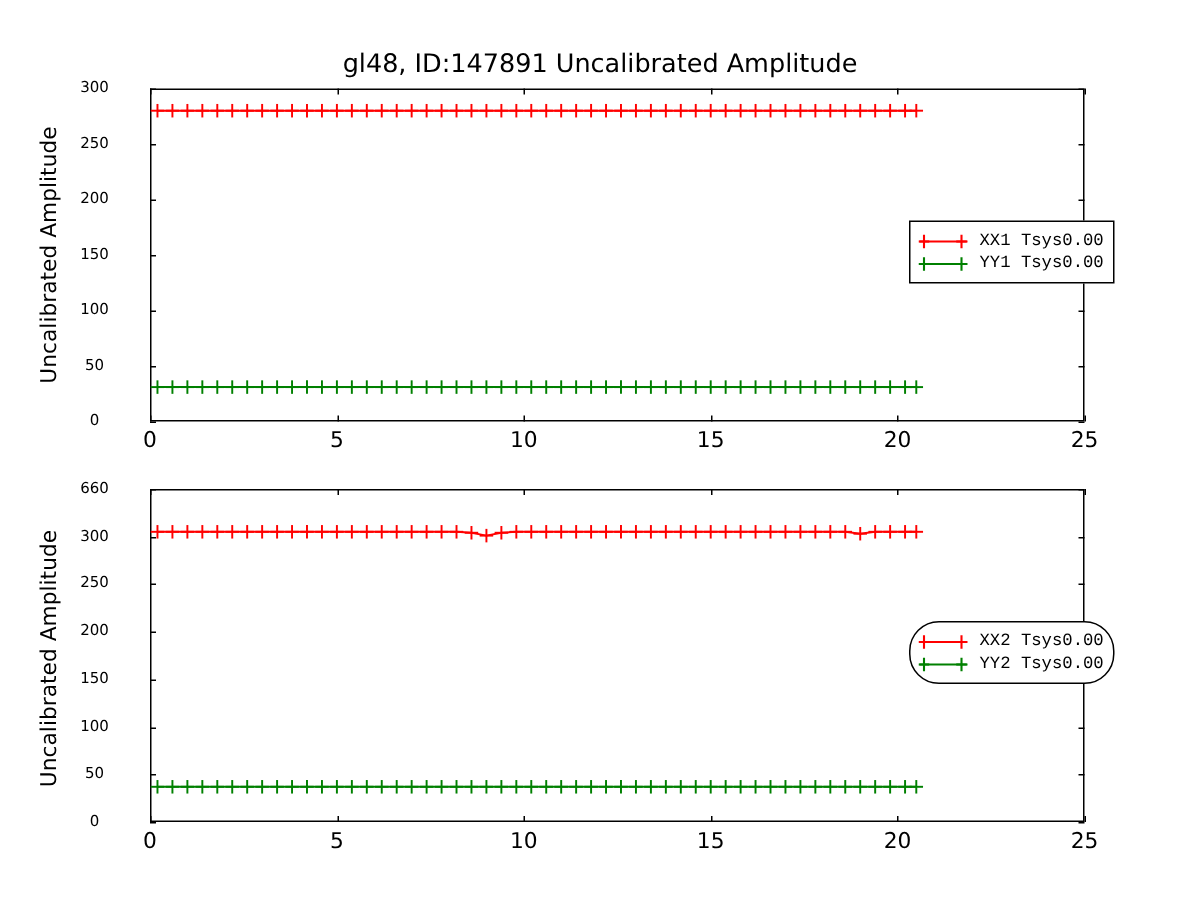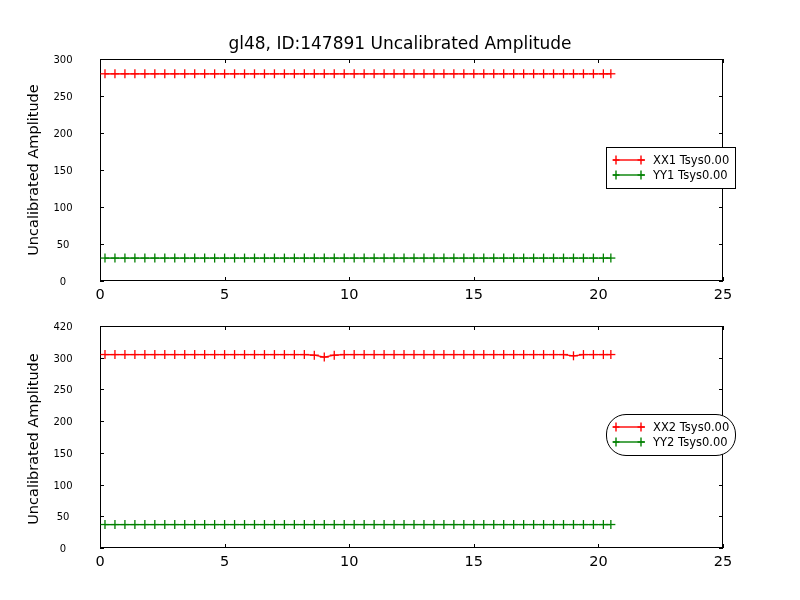--- a/index.html
+++ b/index.html
@@ -88,22 +88,23 @@
   }
   .legend-box {
     position: absolute;
     box-sizing: border-box;
     border: 1px solid #000000;
     background: #ffffff;
     padding: 5px 6px 5px 5px;
   }
   .legend-row {
     display: flex;
-    align-items: flex-start;
+    align-items: flex-end;
     height: 15px;
+    font-family: Liberation Mono, monospace;
   }
   .legend-sample {
     width: 34px;
     height: 14px;
     flex: 0 0 34px;
     margin-right: 7px;
   }
   .legend-text {
     font-size: 11.5px;
     color: #000000;
@@ -646,21 +647,21 @@
       <div class="ytick-label" style="left: 34px; top: 484.571px; width: 58px;">100</div>
       <div class="tick-mark ytick-mark" style="left: 100px; top: 453px;"></div>
       <div class="ytick-label" style="left: 34px; top: 452.857px; width: 58px;">150</div>
       <div class="tick-mark ytick-mark" style="left: 100px; top: 421px;"></div>
       <div class="ytick-label" style="left: 34px; top: 421.143px; width: 58px;">200</div>
       <div class="tick-mark ytick-mark" style="left: 100px; top: 389px;"></div>
       <div class="ytick-label" style="left: 34px; top: 389.429px; width: 58px;">250</div>
       <div class="tick-mark ytick-mark" style="left: 100px; top: 358px;"></div>
       <div class="ytick-label" style="left: 34px; top: 357.714px; width: 58px;">300</div>
       <div class="tick-mark ytick-mark" style="left: 100px; top: 326px;"></div>
-      <div class="ytick-label" style="left: 34px; top: 326px; width: 58px;">420</div>
+      <div class="ytick-label" style="left: 34px; top: 326px; width: 58px;">660</div>
       <div class="tick-mark xtick-mark" style="left: 100px; top: 544px;"></div>
       <div class="tick-mark xtick-mark" style="left: 100px; top: 326px;"></div>
       <div class="xtick-label" style="left: 100px; top: 553px;">0</div>
       <div class="tick-mark xtick-mark" style="left: 225px; top: 544px;"></div>
       <div class="tick-mark xtick-mark" style="left: 225px; top: 326px;"></div>
       <div class="xtick-label" style="left: 224.6px; top: 553px;">5</div>
       <div class="tick-mark xtick-mark" style="left: 349px; top: 544px;"></div>
       <div class="tick-mark xtick-mark" style="left: 349px; top: 326px;"></div>
       <div class="xtick-label" style="left: 349.2px; top: 553px;">10</div>
       <div class="tick-mark xtick-mark" style="left: 474px; top: 544px;"></div>

